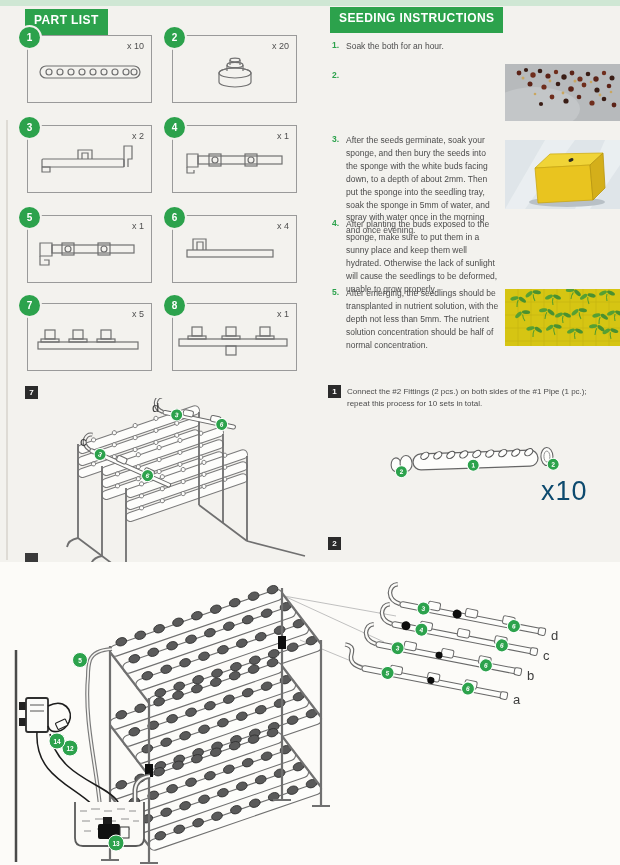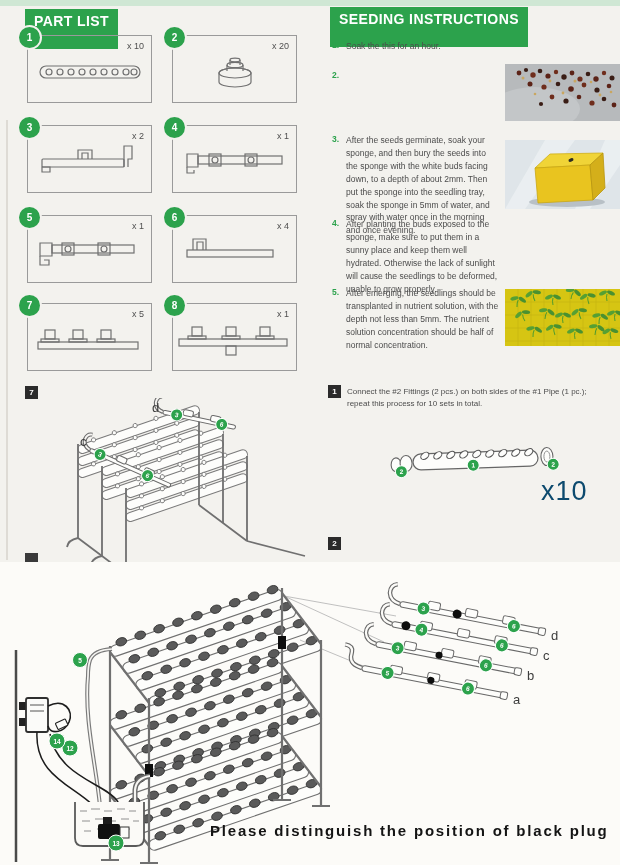--- a/index.html
+++ b/index.html
@@ -2,22 +2,22 @@
 <html><head>
 <meta charset="utf-8">
 <style>
   * { margin:0; padding:0; box-sizing:border-box; }
   html,body { width:620px; height:865px; }
   body { position:relative; overflow:hidden; font-family:"Liberation Sans", sans-serif; background:#f3f2ee; }
   .page-top { position:absolute; left:0; top:0; width:620px; height:562px; background:#f3f2ee; }
   .page-bottom { position:absolute; left:0; top:562px; width:620px; height:303px; background:#fcfbf8; }
   .topstrip { position:absolute; left:0; top:0; width:620px; height:6px; background:#cfe7d4; }
   .scan-edge { position:absolute; left:6px; top:120px; width:2px; height:440px; background:#dedbd5; }
-  .badge { position:absolute; background:#2ca24c; color:#fff; font-weight:bold; font-size:14px;
-           letter-spacing:.4px; padding:4px 9px 20px 9px; }
+  .badge { position:absolute; background:#2ca24c; color:#fff; font-weight:bold; font-size:12px;
+           letter-spacing:.4px; padding:4px 9px 8px 9px; }
   .pbox { position:absolute; width:125px; height:68px; border:1.5px solid #9a9a9a; }
   .pnum { position:absolute; left:-9px; top:-9px; width:21px; height:21px; border-radius:50%;
           background:#2ca24c; color:#fff; font-size:10px; font-weight:bold;
           display:flex; align-items:center; justify-content:center; box-shadow:0 0 0 2px #f3f2ee; }
   .pqty { position:absolute; right:7px; top:5px; font-size:9px; color:#4f4f4f; }
   .pbox svg { position:absolute; left:0; top:0; }
   .snum  { position:absolute; width:13px; font-size:8.5px; font-weight:bold; color:#2ca24c; }
   .stext { position:absolute; width:154px; font-size:8.5px; line-height:1.52; color:#4c4c4c; }
   .photo { position:absolute; display:block; }
   .sq { position:absolute; width:13px; height:13px; background:#2b2b2b; color:#fff; font-size:8px;
@@ -157,21 +157,21 @@
         <rect x="49" y="32" width="18" height="3"></rect>
           <rect x="53" y="23" width="10" height="9"></rect>
         <rect x="53" y="42" width="10" height="9"></rect>
         <rect x="83" y="32" width="18" height="3"></rect>
           <rect x="87" y="23" width="10" height="9"></rect>
       </g>
     </svg>
   </div>
 
   <span class="snum" style="left:332px;top:40px">1.</span>
-  <div class="stext" style="left:346px;top:40px">Soak the this for an hour.</div>
+  <div class="stext" style="left:346px;top:40px">Soak the both for an hour.</div>
   <span class="snum" style="left:332px;top:70px">2.</span>
   <span class="snum" style="left:332px;top:134px">3.</span>
   <div class="stext" style="left:346px;top:134px">After the seeds germinate, soak your sponge, and then bury the seeds into the sponge with the white buds facing down, to a depth of about 2mm. Then put the sponge into the seedling tray, soak the sponge in 5mm of water, and spray with water once in the morning and once evening.</div>
   <span class="snum" style="left:332px;top:218px">4.</span>
   <div class="stext" style="left:346px;top:218px">After planting the buds exposed to the sponge, make sure to put them in a sunny place and keep them well hydrated. Otherwise the lack of sunlight will cause the seedlings to be deformed, unable to grow properly.</div>
   <span class="snum" style="left:332px;top:287px">5.</span>
   <div class="stext" style="left:346px;top:287px">After emerging, the seedlings should be transplanted in nutrient solution, with the depth not less than 5mm. The nutrient solution concentration should be half of normal concentration.</div>
 
   <svg class="photo" style="left:505px;top:64px" width="115" height="57" viewBox="0 0 115 57">
     <rect width="115" height="57" fill="#b7babc"></rect>
@@ -490,14 +490,13 @@
       <use href="#pb"></use>
       <circle class="gm" cx="26" cy="0" r="6.5"></circle>
         <text class="gmt" x="26" y="2.3">5</text>
       <circle cx="70" cy="-1" r="3.5" fill="#0d0d0d"></circle>
       <circle class="gm" cx="108" cy="0" r="6.5"></circle>
         <text class="gmt" x="108" y="2.3">6</text>
     </g>
     <text class="plabel" x="513" y="704">a</text>
   </svg>
 
-  <div class="note" style="left:210px;top:260px;position:absolute">Please distinguish the position of black plug</div>
 </div>
 
 </body></html>

